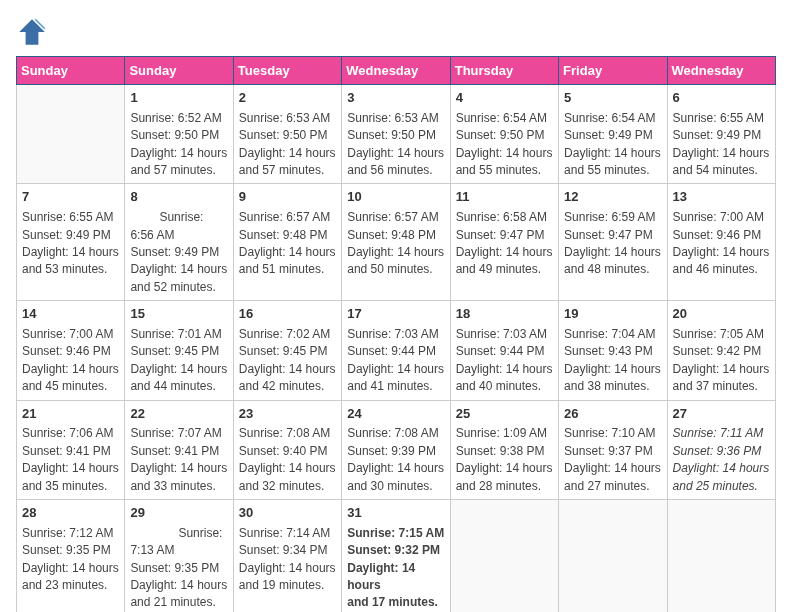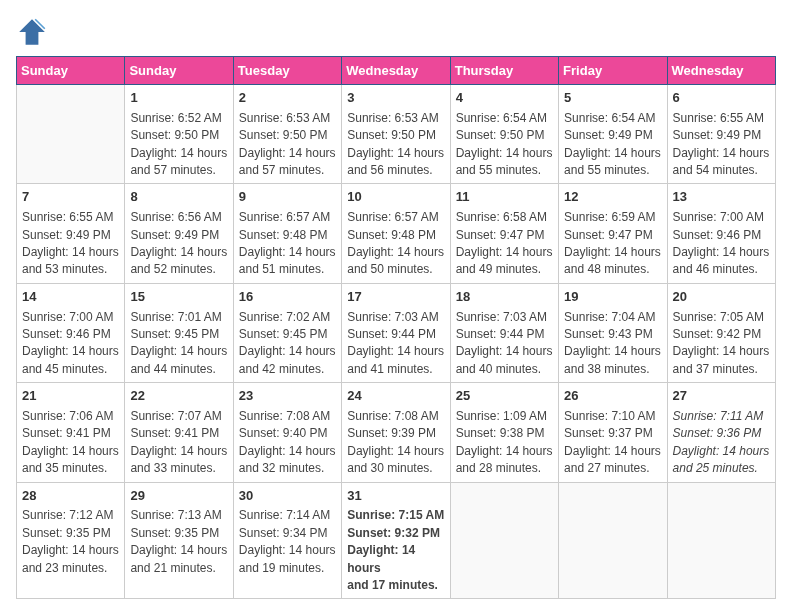--- a/index.html
+++ b/index.html
@@ -143,21 +143,21 @@
         <td><span class="day-num">6</span><span class="cell-info" style="white-space: pre-line;">Sunrise: 6:55 AM
 Sunset: 9:49 PM
 Daylight: 14 hours
 and 54 minutes.</span></td>
       </tr>
       <tr class="week-row">
         <td><span class="day-num">7</span><span class="cell-info" style="white-space: pre-line;">Sunrise: 6:55 AM
 Sunset: 9:49 PM
 Daylight: 14 hours
 and 53 minutes.</span></td>
-        <td><span class="day-num">8</span><span class="cell-info" style="white-space: pre-line;">Sunrise: 6:56 AM
+        <td><span class="day-num">8</span><span class="cell-info" style="white-space: pre-line; margin-left: 29px;">Sunrise: 6:56 AM
 Sunset: 9:49 PM
 Daylight: 14 hours
 and 52 minutes.</span></td>
         <td><span class="day-num">9</span><span class="cell-info" style="white-space: pre-line;">Sunrise: 6:57 AM
 Sunset: 9:48 PM
 Daylight: 14 hours
 and 51 minutes.</span></td>
         <td><span class="day-num">10</span><span class="cell-info" style="white-space: pre-line;">Sunrise: 6:57 AM
 Sunset: 9:48 PM
 Daylight: 14 hours
@@ -233,21 +233,21 @@
         <td><span class="day-num">27</span><span class="cell-info" style="white-space: pre-line; font-style: italic;">Sunrise: 7:11 AM
 Sunset: 9:36 PM
 Daylight: 14 hours
 and 25 minutes.</span></td>
       </tr>
       <tr class="week-row">
         <td><span class="day-num">28</span><span class="cell-info" style="white-space: pre-line;">Sunrise: 7:12 AM
 Sunset: 9:35 PM
 Daylight: 14 hours
 and 23 minutes.</span></td>
-        <td><span class="day-num">29</span><span class="cell-info" style="white-space: pre-line;">Sunrise: 7:13 AM
+        <td><span class="day-num">29</span><span class="cell-info" style="white-space: pre-line; margin-left: 48px;">Sunrise: 7:13 AM
 Sunset: 9:35 PM
 Daylight: 14 hours
 and 21 minutes.</span></td>
         <td><span class="day-num">30</span><span class="cell-info" style="white-space: pre-line;">Sunrise: 7:14 AM
 Sunset: 9:34 PM
 Daylight: 14 hours
 and 19 minutes.</span></td>
         <td><span class="day-num">31</span><span class="cell-info" style="white-space: pre-line; font-weight: bold;">Sunrise: 7:15 AM
 Sunset: 9:32 PM
 Daylight: 14 hours

